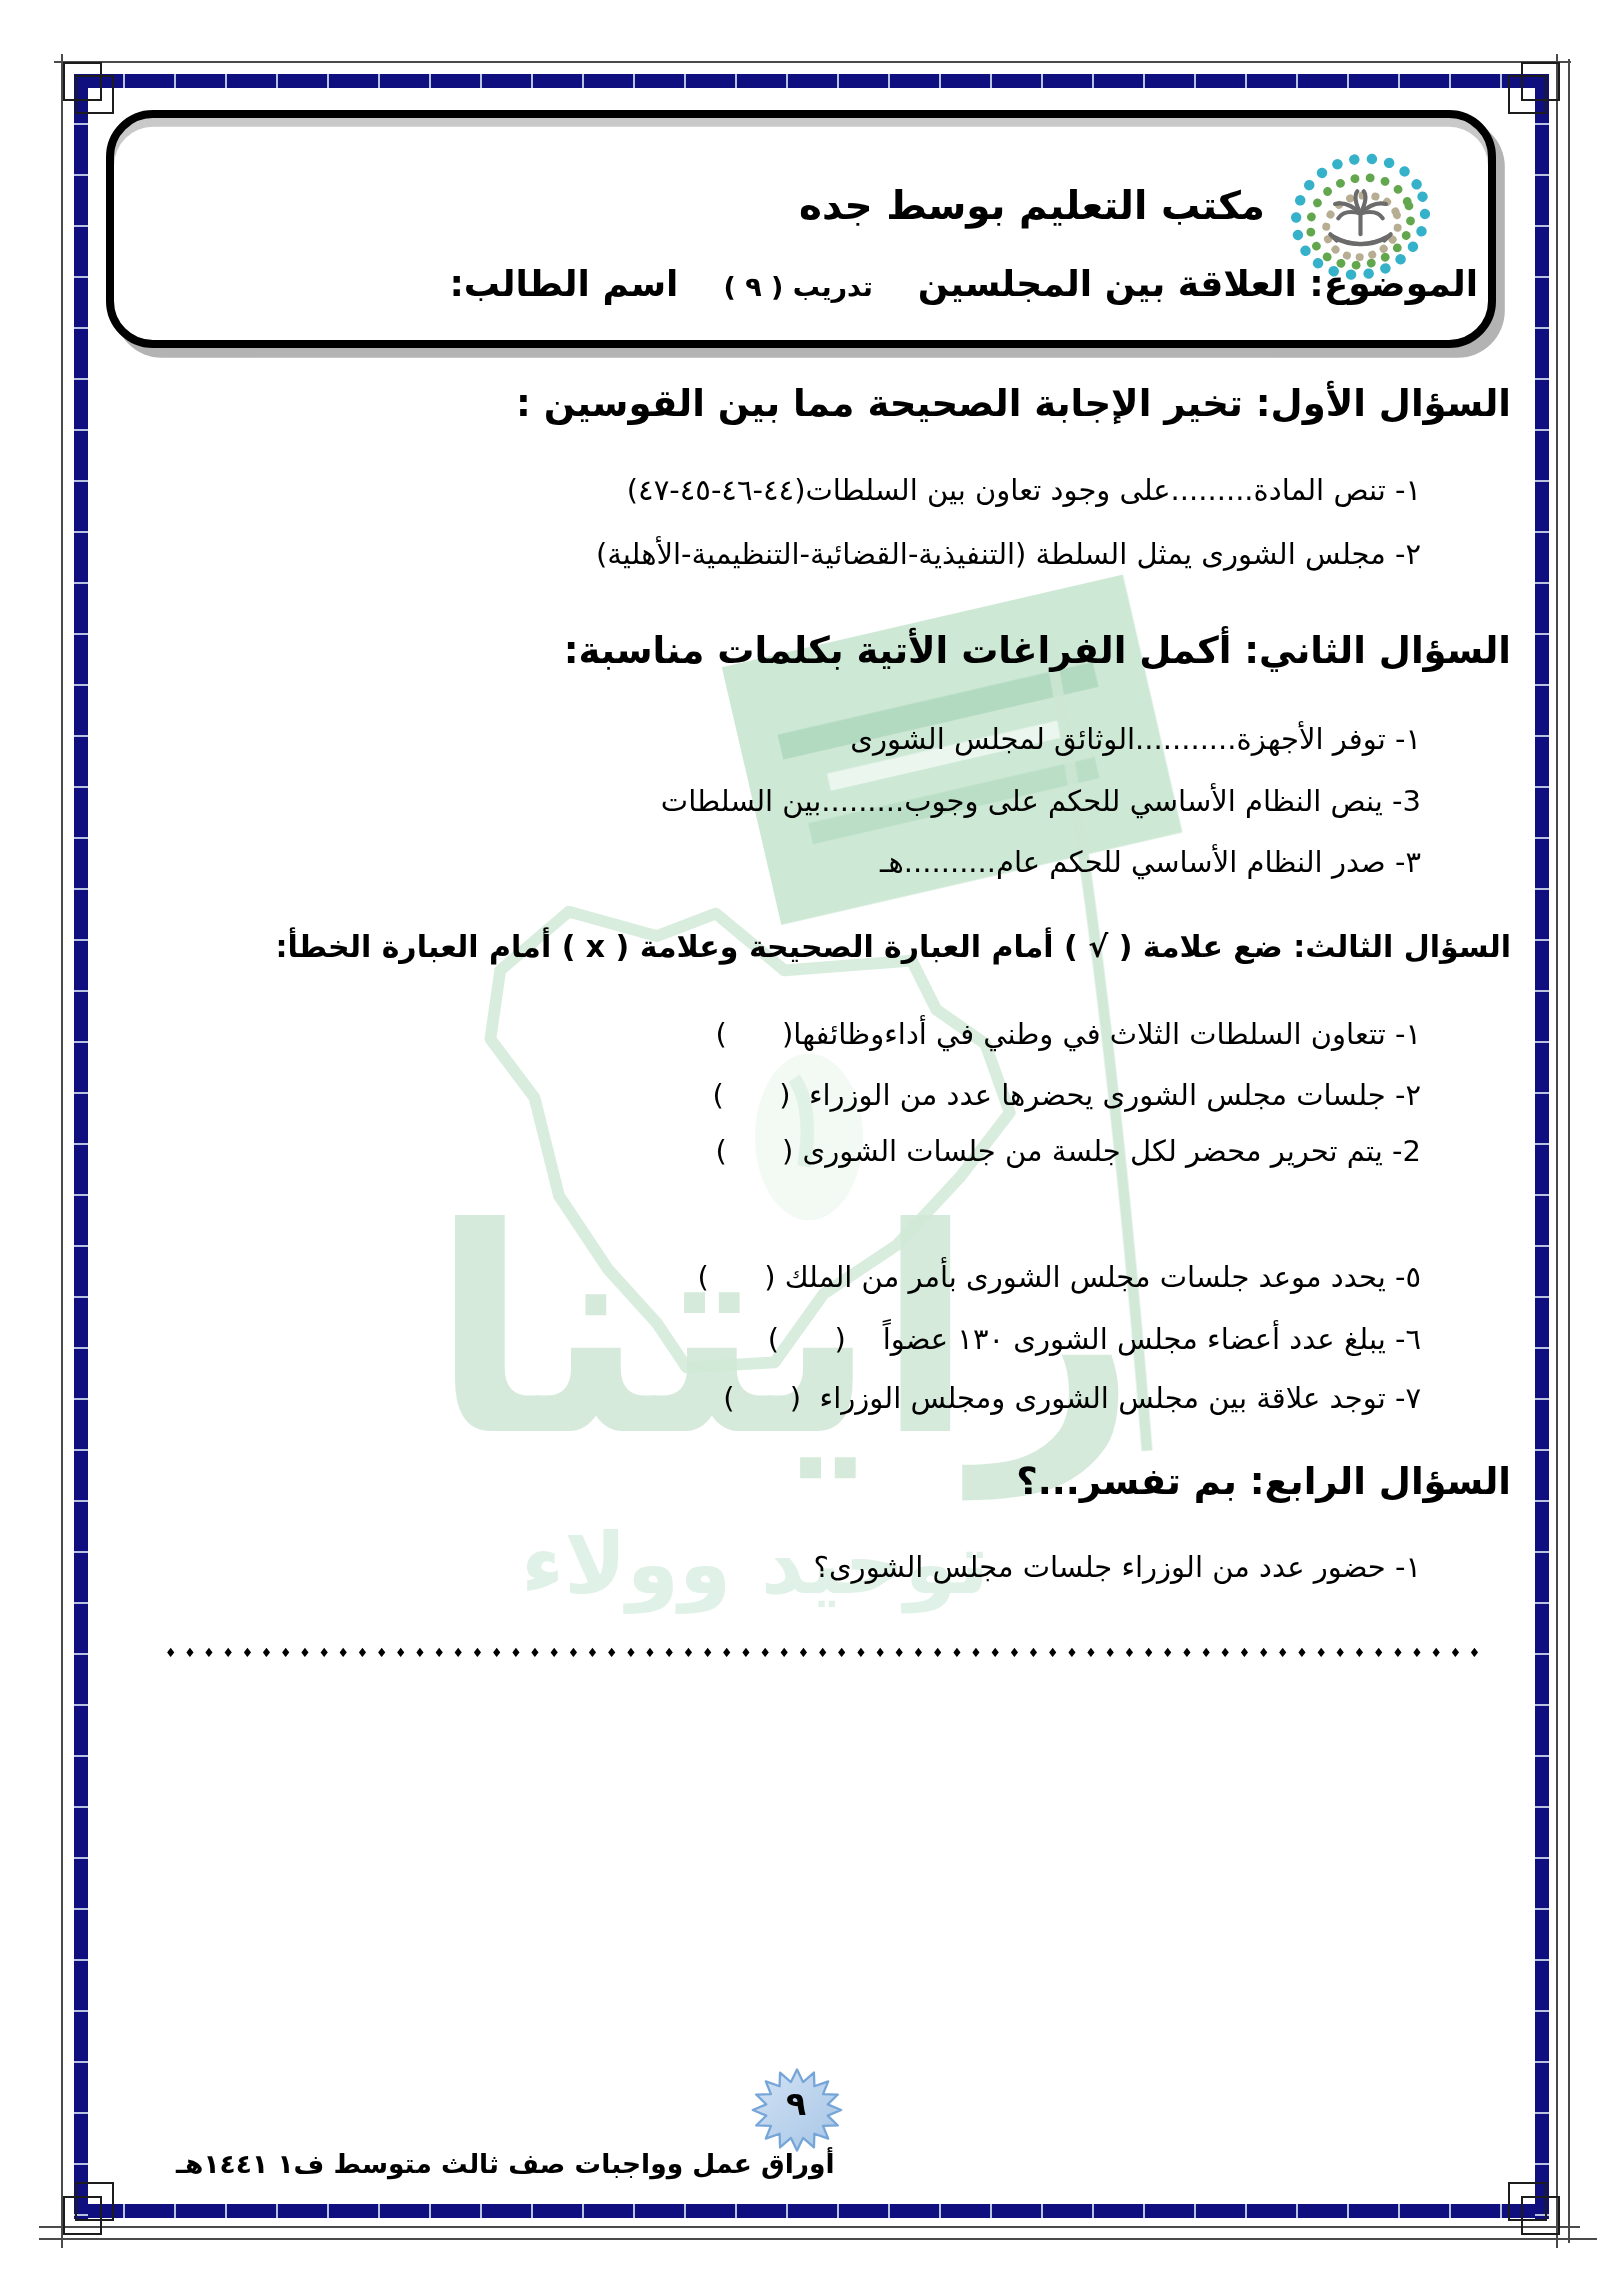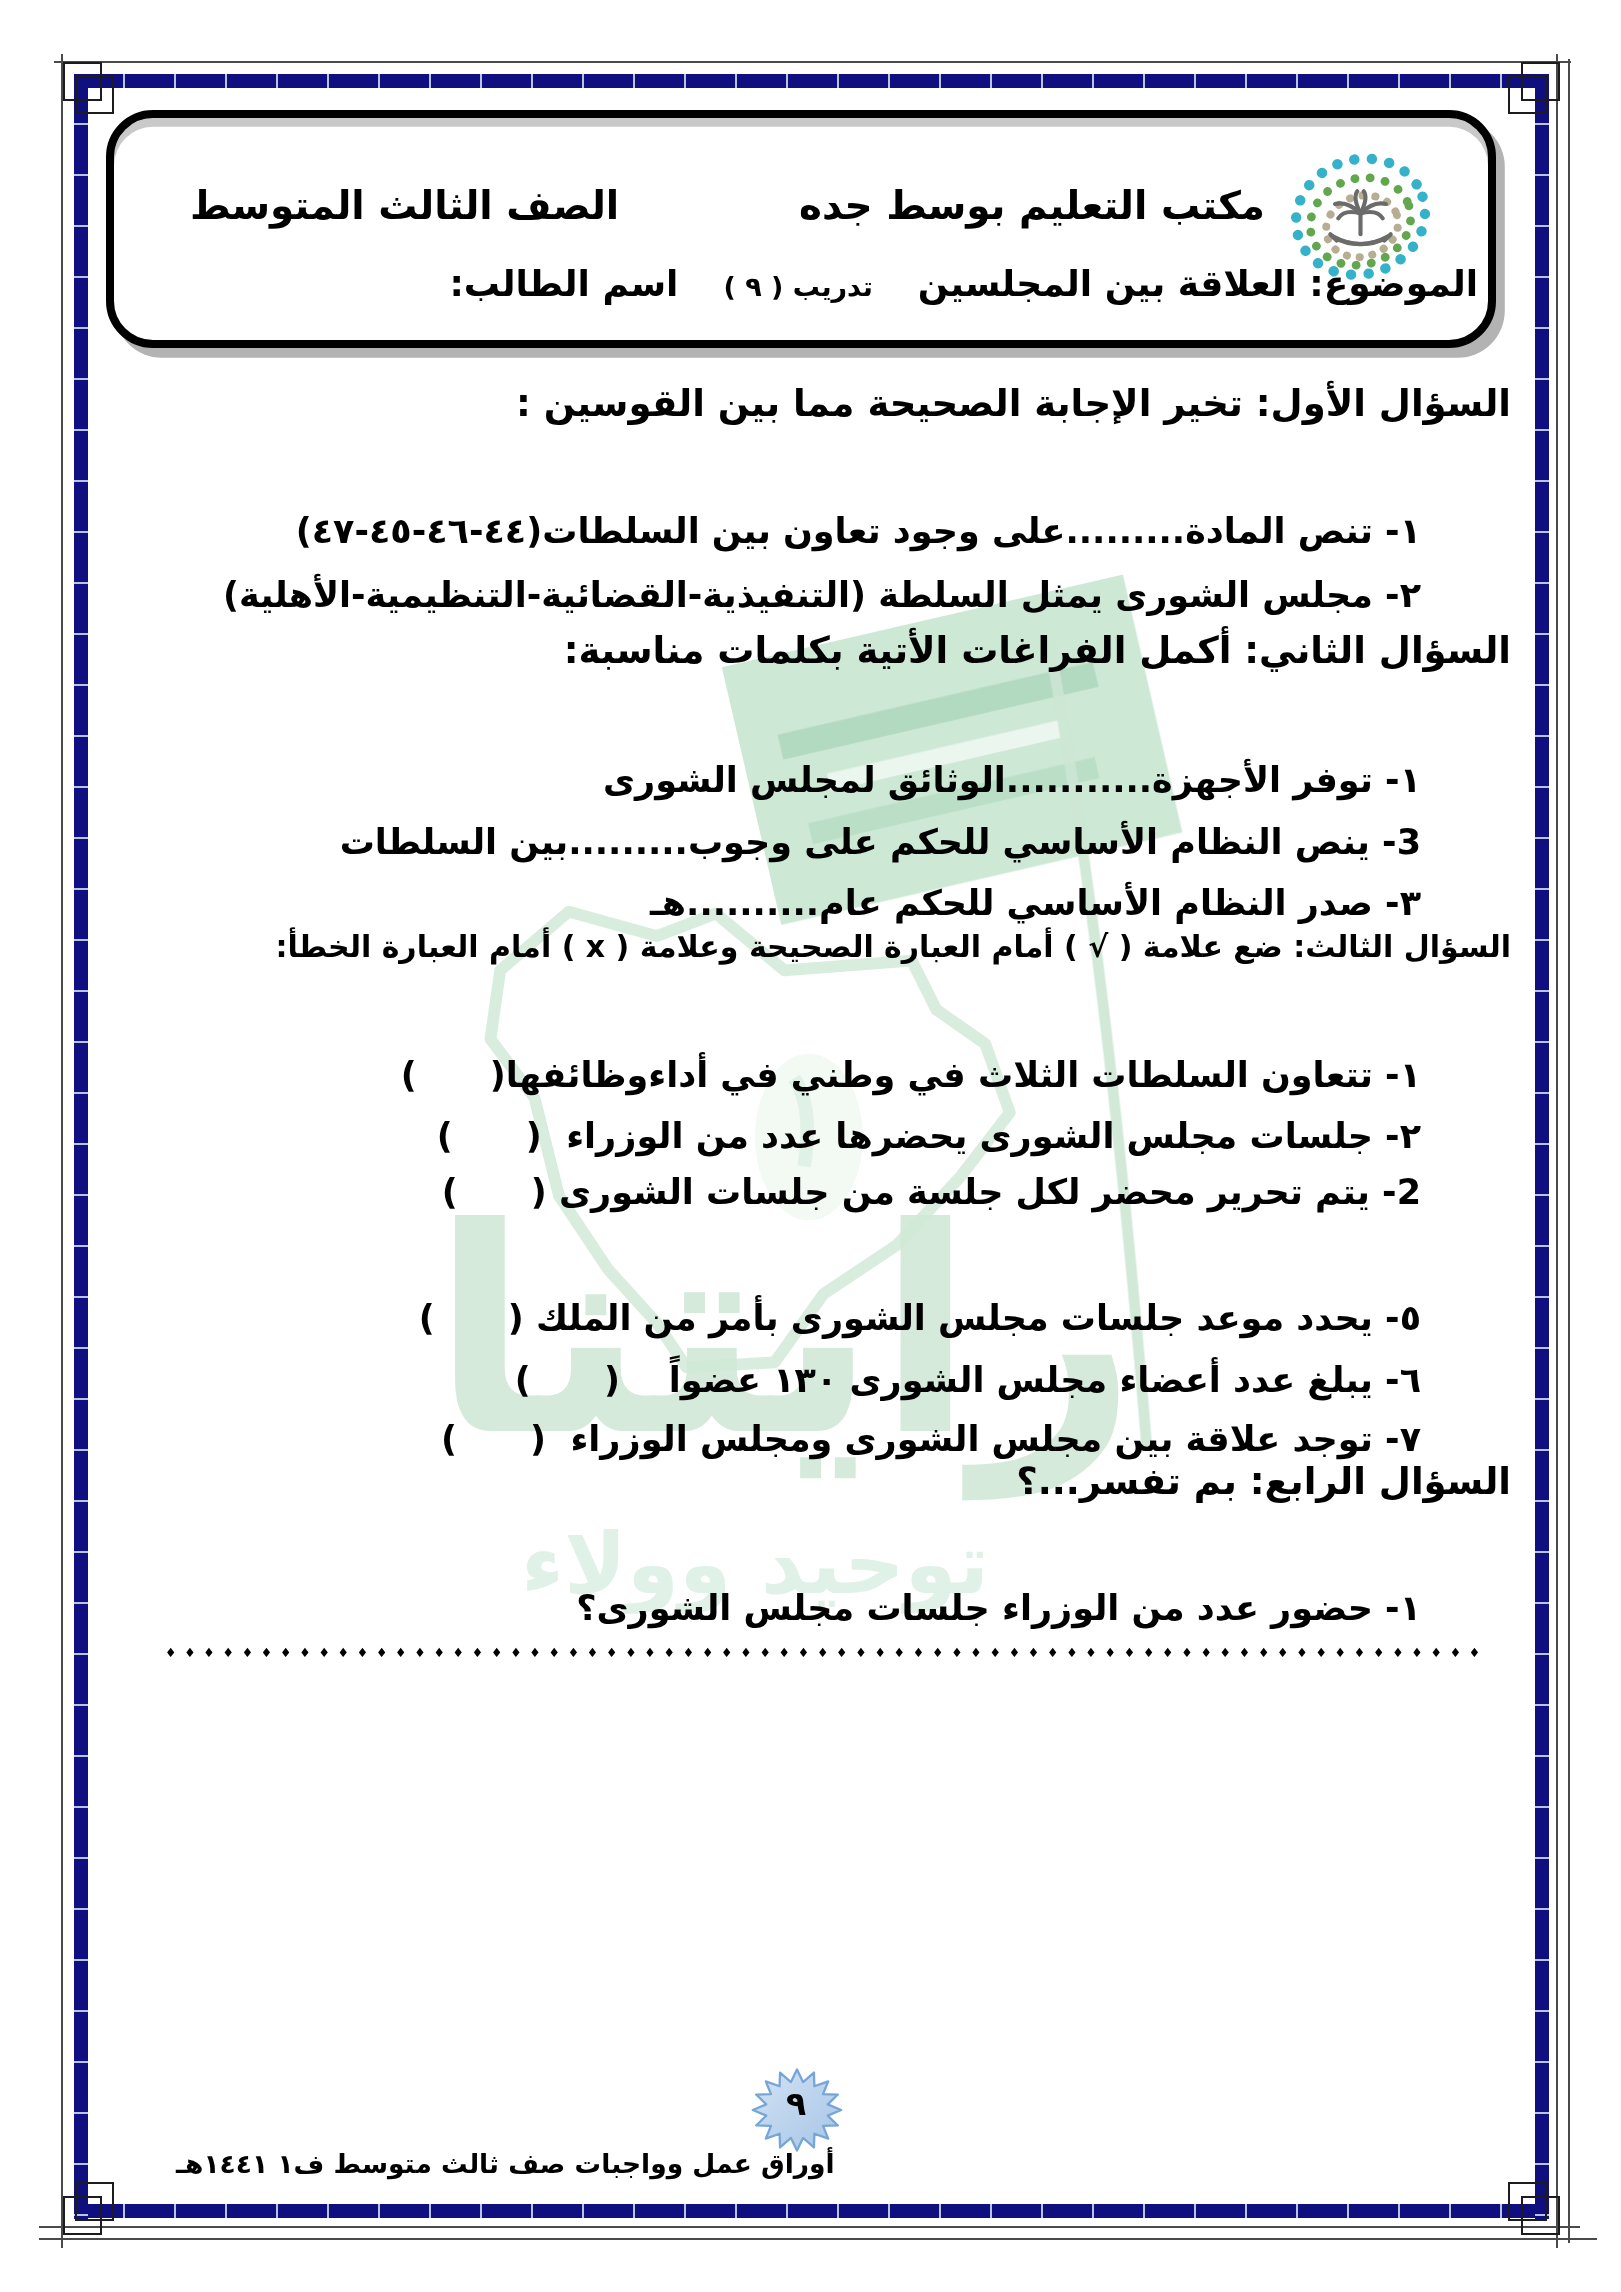--- a/index.html
+++ b/index.html
@@ -22,21 +22,21 @@
   .org-name{position:absolute; right:223px; top:65px; font-size:39px; font-weight:bold; white-space:nowrap;}
   .grade{position:absolute; left:76px; top:65px; font-size:39px; font-weight:bold; white-space:nowrap;}
   .subject-row{position:absolute; right:9.8px; top:145px; display:flex; gap:45px; align-items:baseline; white-space:nowrap;}
   .subject-label,.student-label{font-size:36px; font-weight:bold;}
   .training-label{font-size:27px; font-weight:bold;}
   .logo{position:absolute; right:45px; top:23.5px; width:165px; height:159px;}
   
   .content{position:absolute; inset:0; z-index:2;}
   .qtitle{position:absolute; right:110px; font-size:37px; font-weight:bold; white-space:pre;}
   .qtitle.long{font-size:30px;text-align:right;}
-  .qitem{position:absolute; right:200px; font-size:35px; font-weight:bold; white-space:pre;margin-top:38px;}
+  .qitem{position:absolute; right:200px; font-size:29px; font-weight:normal; white-space:pre;}
   .dots-line{
     position:absolute; left:165px; top:1645px; width:1318px; overflow:hidden;
     font-size:12.7px; font-weight:bold; letter-spacing:7.8px; white-space:nowrap; direction:ltr; color:#000;
   }
   .footer-note{position:absolute; left:176px; top:2148px; font-size:26.5px; font-weight:600; white-space:nowrap;}
   .badge{position:absolute; left:745px; top:2064px; width:104px; height:92px;}
   .badge svg{width:100%; height:100%;}
   
   .watermark{position:absolute; left:363px; top:549px; width:882px; height:1127px; z-index:1; pointer-events:none;}
 </style>
@@ -104,21 +104,20 @@
           <path d="M50,45 q5,-10 2,-14"></path>
         <path d="M50,45 q-10,-3 -14,3"></path>
           <path d="M50,45 q10,-3 14,3"></path>
         <path d="M33,60 q17,9 35,-1"></path>
           <path d="M67,60 q-17,9 -35,-1"></path>
         <path d="M31,58 l4,4"></path>
           <path d="M69,58 l-4,4"></path>
       </g>
     </svg>
     <div class="org-name">مكتب التعليم بوسط جده</div>
-    <div class="grade">الصف الثالث المتوسط</div>
     <div class="subject-row">
       <span class="subject-label">الموضوع: العلاقة بين المجلسين</span>
       <span class="training-label">تدريب ( ٩ )</span>
       <span class="student-label">اسم الطالب:</span>
     </div>
   </div>
 
   <div class="content">
 
     <div class="qtitle" style="top:382px">السؤال الأول: تخير الإجابة الصحيحة مما بين القوسين :</div>

